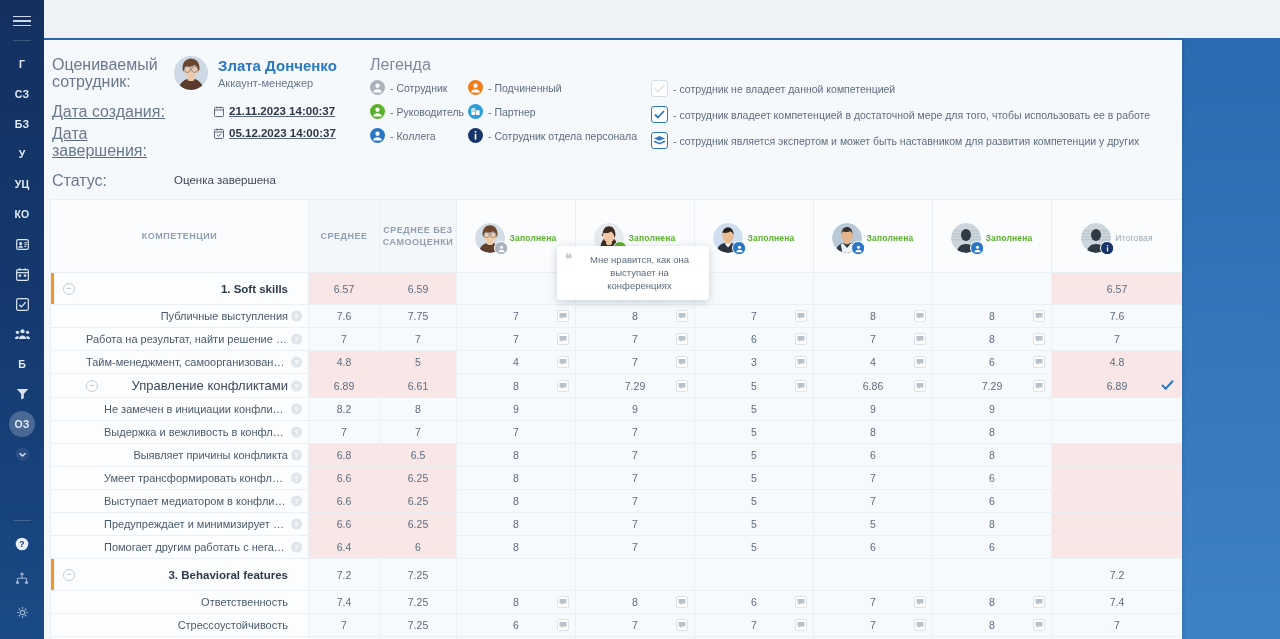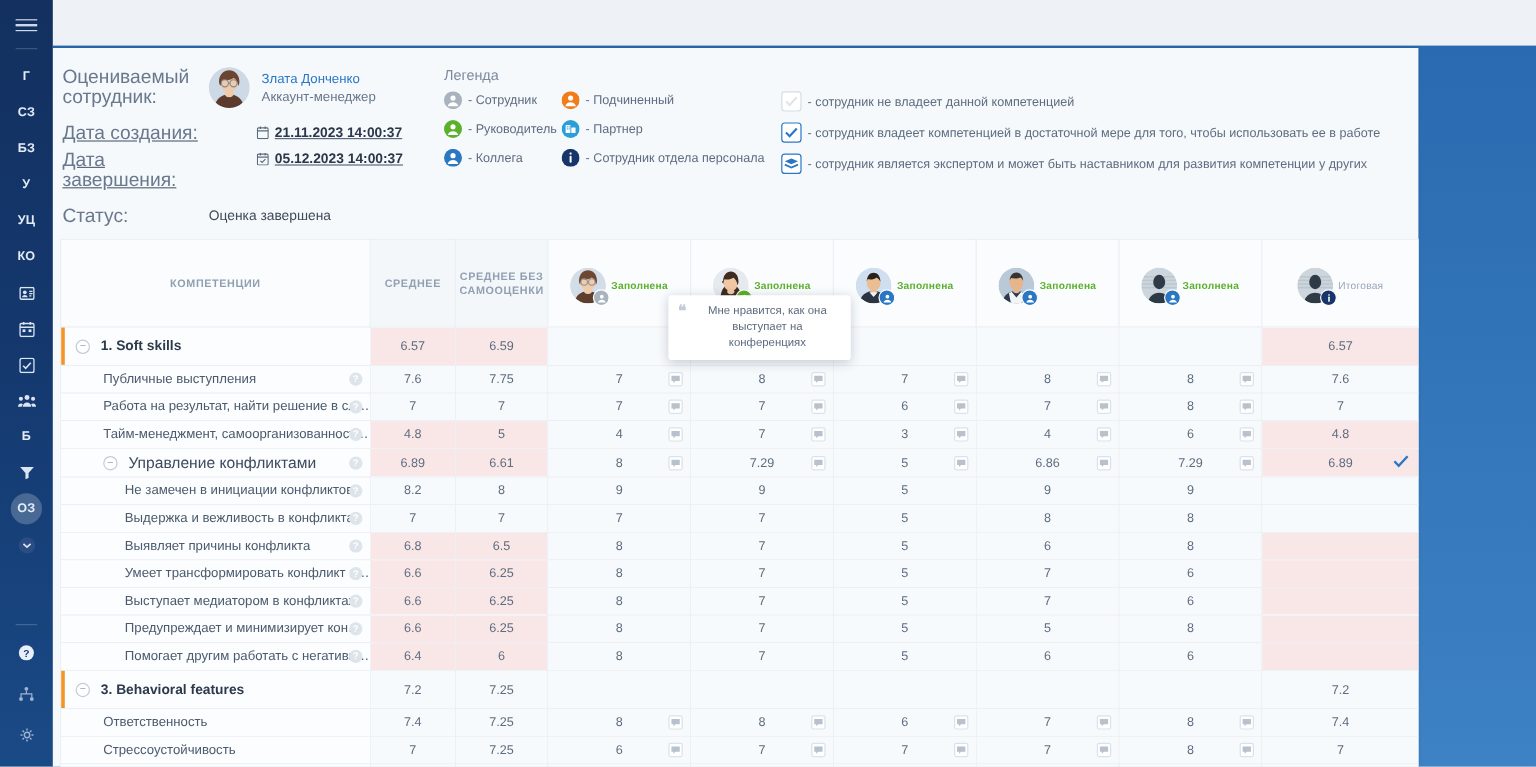--- a/index.html
+++ b/index.html
@@ -73,30 +73,30 @@
   .info-left{ width:312px; flex:none; }
   .row-line{ display:flex; align-items:flex-start; }
   .lbl{ color:#69788c; font-size:16px; width:122px; flex:none; line-height:17px;}
   .val{ color:#3f4a5a; font-size:11.5px; line-height:17px;}
   .val.bold{ font-weight:bold; color:#2c3748;padding-left:40px; }
   .emp{ display:flex; align-items:center; gap:10px; }
   .emp-av{
     width:34px;height:34px;border-radius:50%;flex:none;overflow:hidden;
     background:#d6dfe8; position:relative;
   }
-  .emp-name{ color:#2a77c4; font-weight:normal; font-size:11px; }
+  .emp-name{ color:#2a77c4; font-weight:bold; font-size:15px; }
   .emp-pos{ color:#68778b; font-size:11px; margin-top:3px;}
   .dates{ margin-top:13px; }
   .dates .row-line{ margin-bottom:3px;text-decoration:underline; }
   .status-row{ margin-top:13px; }
   .cal{ display:inline-block; vertical-align:-2px; margin-right:5px; }
 
   
   .legend{ flex:1; padding-left:6px; }
-  .legend-title{ font-size:12px; color:#7c8a9d; margin-bottom:6px; }
+  .legend-title{ font-size:16px; color:#7c8a9d; margin-bottom:6px; }
   .legend-grid{ display:flex; }
   .legend-col{ display:flex; flex-direction:column; gap:9px; }
   .legend-col.c1{ width:98px; }
   .legend-col.c2{ width:155px; }
   .legend-col.c3{ flex:1; padding-left:28px;}
   .lg-item{ display:flex; align-items:center; gap:5px; font-size:10.5px; color:#5e6d80; white-space:nowrap;}
   .lg-dot{ width:15px;height:15px;border-radius:50%;flex:none; display:flex;align-items:center;justify-content:center;}
   .lg-sq{ width:17px;height:17px;border-radius:3px;flex:none;display:flex;align-items:center;justify-content:center; }
   .lg-sq.off{ border:1px solid #d3dde7; background:#fff; }
   .lg-sq.on{ border:1.5px solid #2a77c4; background:#fff; }
@@ -124,22 +124,22 @@
   td.cell.light{ background:#f7fafc; }
   td.name{ text-align:left; padding-left:0; position:relative; background:#fbfdfe;}
   tr.grp td.cell{ height:32px; }
   tr.grp td.name{ height:32px; }
   tr.sub td.cell{ height:24px; }
   .namebox{ display:flex; align-items:center; height:100%; position:relative; }
   .bar{ width:3px; flex:none; align-self:stretch; }
   .bar.orange{ background:#f59425; }
   .bar.none{ background:transparent; }
   .ntxt{
-    flex:1; font-size:11px; color:#4b5a6c; padding-left:9px; 
-    overflow:hidden; white-space:nowrap; text-overflow:ellipsis;
+    flex:1; font-size:11px; color:#4b5a6c; padding-left:9px; padding-right:20px;
+    overflow:hidden; white-space:nowrap; text-overflow:ellipsis;text-align:right;
   }
   .ntxt.grp{ font-weight:bold; color:#2d3a4b; font-size:11.5px;}
   .ntxt.grp2{ font-size:13px; color:#3c4a5c; }
   .collapse{
     width:12px;height:12px;border:1px solid #c3ccd6;border-radius:50%;
     display:flex;align-items:center;justify-content:center; flex:none; margin-left:9px;
     color:#9aa6b4; font-size:9px; line-height:1; cursor:pointer; background:#fff;
   }
   .qm{
     position:absolute; right:6px; top:50%; transform:translateY(-50%);

